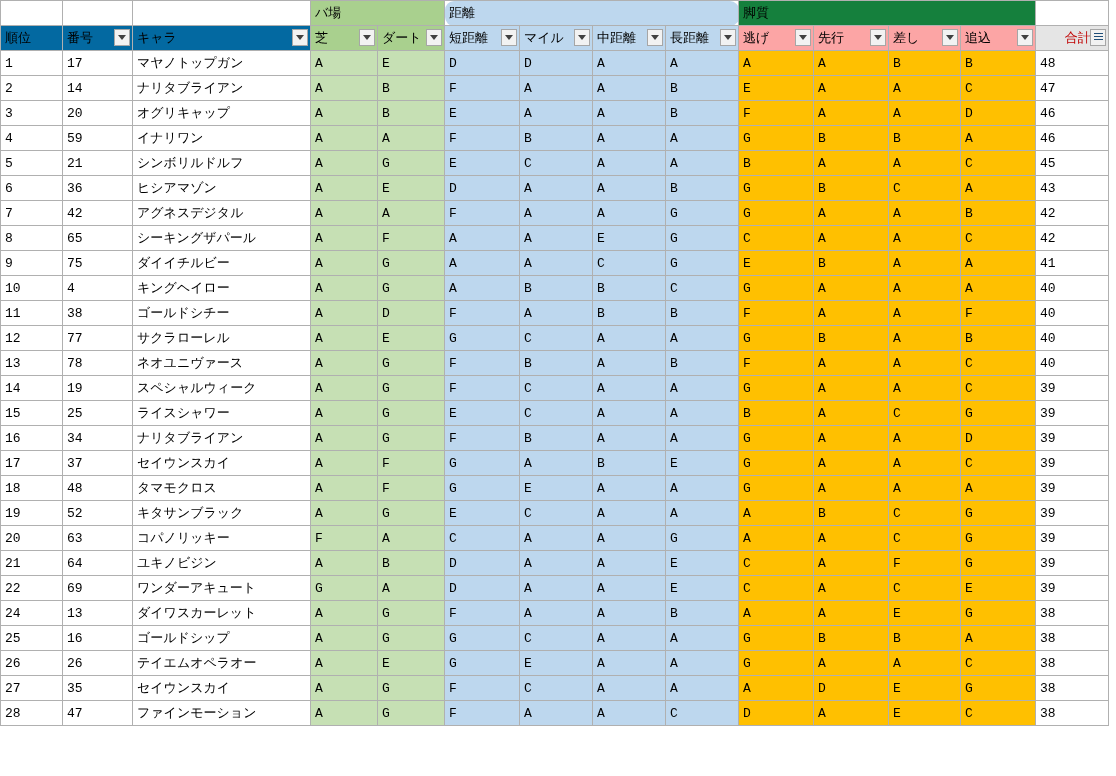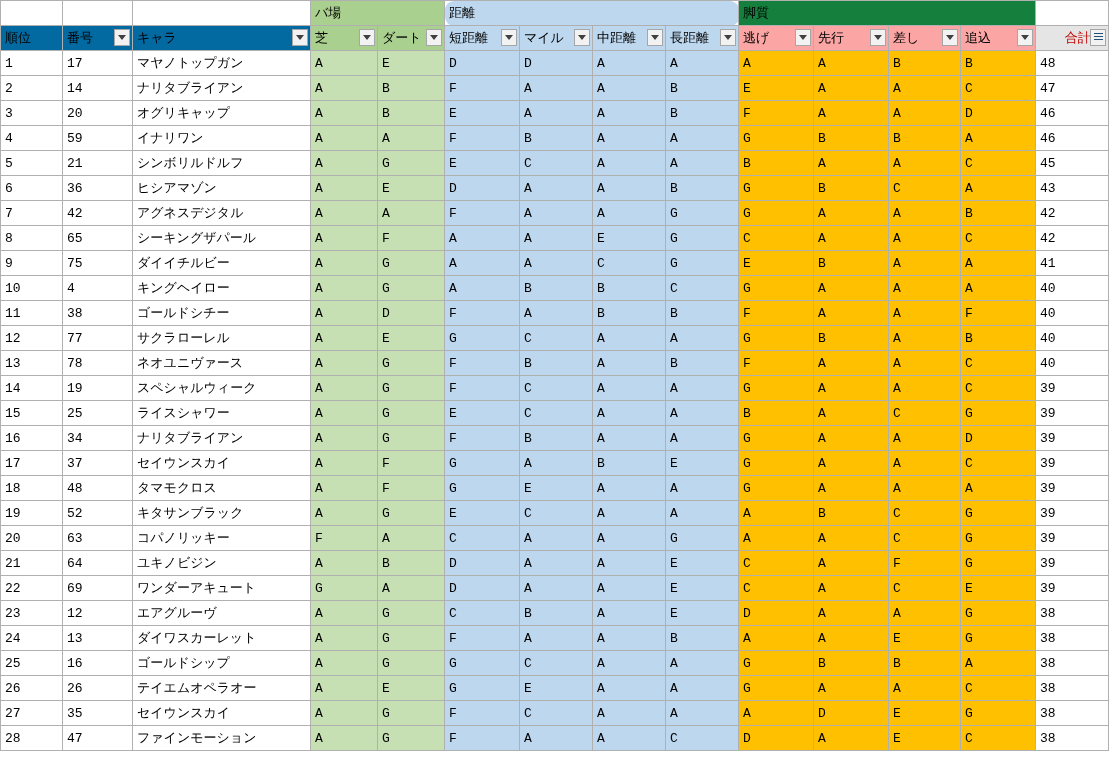--- a/index.html
+++ b/index.html
@@ -512,36 +512,20 @@
         <td class="b-blue">A</td>
         <td class="b-blue">A</td>
         <td class="b-blue">E</td>
         <td class="b-orange">C</td>
         <td class="b-orange">A</td>
         <td class="b-orange">C</td>
         <td class="b-orange">E</td>
         <td class="b-total">39</td>
       </tr>
       <tr>
-        <td class="b-white c-rank">23</td>
-        <td class="b-white c-num">12</td>
-        <td class="b-white">エアグルーヴ</td>
-        <td class="b-green">A</td>
-        <td class="b-green">G</td>
-        <td class="b-blue">C</td>
-        <td class="b-blue">B</td>
-        <td class="b-blue">A</td>
-        <td class="b-blue">E</td>
-        <td class="b-orange">D</td>
-        <td class="b-orange">A</td>
-        <td class="b-orange">A</td>
-        <td class="b-orange">G</td>
-        <td class="b-total">38</td>
-      </tr>
-      <tr>
         <td class="b-white c-rank">24</td>
         <td class="b-white c-num">13</td>
         <td class="b-white">ダイワスカーレット</td>
         <td class="b-green">A</td>
         <td class="b-green">G</td>
         <td class="b-blue">F</td>
         <td class="b-blue">A</td>
         <td class="b-blue">A</td>
         <td class="b-blue">B</td>
         <td class="b-orange">A</td>

